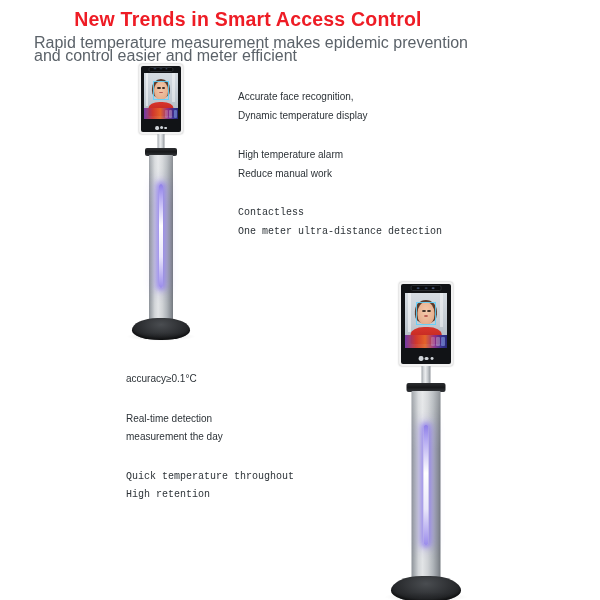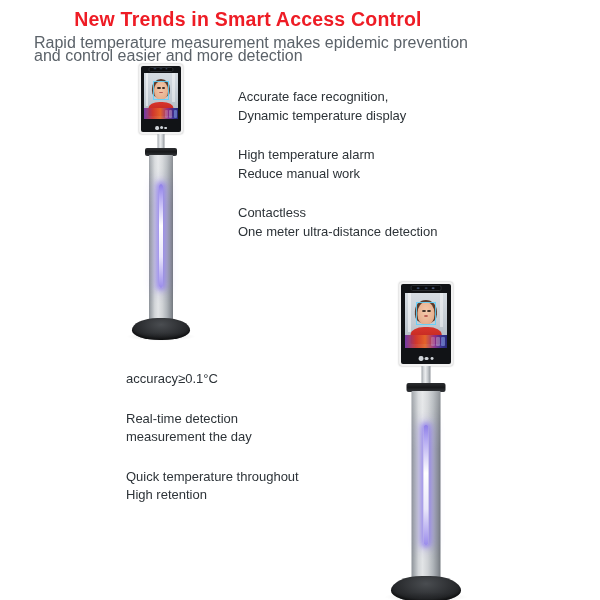--- a/index.html
+++ b/index.html
@@ -32,24 +32,24 @@
     text-align: left;
     display: inline-block;
     padding-left: 6px;
   }
 
   
   .feature-block { position: absolute; }
   .feature-block.right { left: 238px; top: 88px; }
   .feature-block.bottomleft { left: 126px; top: 370px; }
   .feature-group { margin-bottom: 21px; }
-  .feature-group:last-child { margin-bottom: 0; }
+  .feature-group:last-child { margin-bottom: 0; font-family: Liberation Mono, monospace; }
   .feature-line {
     color: #2d3338;
-    font-size: 13px;
+    font-size: 10px;
     line-height: 18.5px;
     white-space: nowrap;
   }
 
   
   .kiosk { position: absolute; }
 
   
   .head {
     position: absolute; left: 50%; top: 0;
@@ -235,21 +235,21 @@
 </style>
 </head>
 <body>
 
 <div id="page">
 
   <div class="header">
     <div class="title">New Trends in Smart Access Control</div>
     <div class="subtitle">
       <div>Rapid temperature measurement makes epidemic prevention</div>
-      <div>and control easier and more detection</div>
+      <div>and control easier and meter efficient</div>
     </div>
   </div>
 
   <div class="kiosk" id="kiosk-small" style="left:125px; top:64px; width:72px; height:272px;">
 
     <div class="head" style="width:44px; height:70px; top:0;">
       <div class="head-inner">
 
         <div class="sensor-bar">
           <span class="sensor-dot a"></span>

